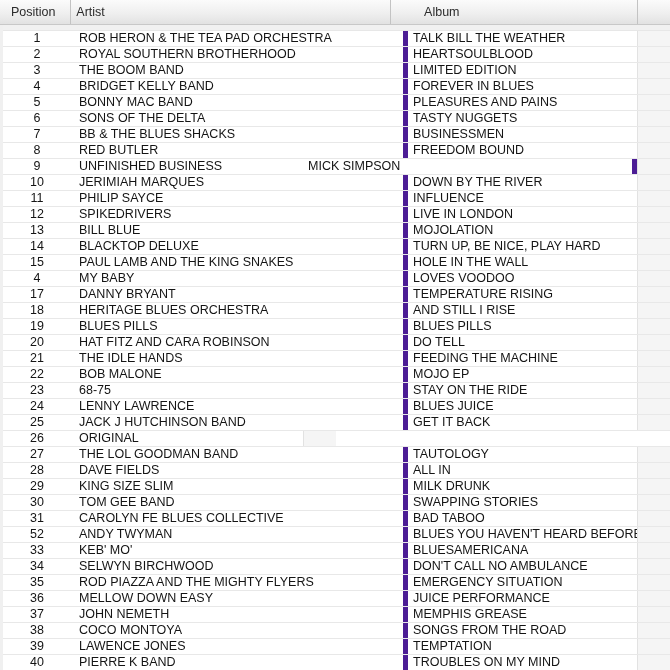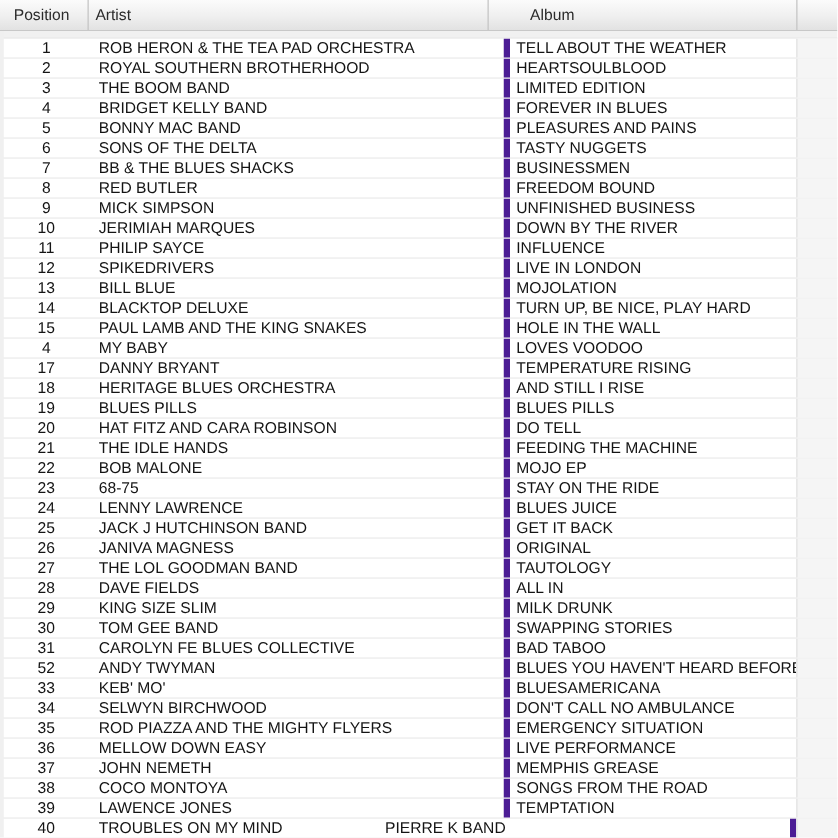--- a/index.html
+++ b/index.html
@@ -84,21 +84,21 @@
     <div class="header-cell col-alb">Album</div>
     <div class="header-cell col-fill"></div>
   </div>
 
   <div class="header-gap"></div>
 
   <div class="rows" id="rows-container">
     <div class="row">
       <div class="cell col-pos">1</div>
       <div class="cell col-art">ROB HERON &amp; THE TEA PAD ORCHESTRA</div>
-      <div class="cell col-alb">TELL ABOUT THE WEATHER</div>
+      <div class="cell col-alb">TALK BILL THE WEATHER</div>
       <div class="cell col-fill"></div>
     </div>
 
     <div class="row">
       <div class="cell col-pos">2</div>
       <div class="cell col-art">ROYAL SOUTHERN BROTHERHOOD</div>
       <div class="cell col-alb">HEARTSOULBLOOD</div>
       <div class="cell col-fill"></div>
     </div>
 
@@ -139,22 +139,22 @@
 
     <div class="row">
       <div class="cell col-pos">8</div>
       <div class="cell col-art">RED BUTLER</div>
       <div class="cell col-alb">FREEDOM BOUND</div>
       <div class="cell col-fill"></div>
     </div>
 
     <div class="row">
       <div class="cell col-pos">9</div>
+      <div class="cell col-alb">UNFINISHED BUSINESS</div>
       <div class="cell col-art">MICK SIMPSON</div>
-      <div class="cell col-alb">UNFINISHED BUSINESS</div>
       <div class="cell col-fill"></div>
     </div>
 
     <div class="row">
       <div class="cell col-pos">10</div>
       <div class="cell col-art">JERIMIAH MARQUES</div>
       <div class="cell col-alb">DOWN BY THE RIVER</div>
       <div class="cell col-fill"></div>
     </div>
 
@@ -258,21 +258,20 @@
 
     <div class="row">
       <div class="cell col-pos">25</div>
       <div class="cell col-art">JACK J HUTCHINSON BAND</div>
       <div class="cell col-alb">GET IT BACK</div>
       <div class="cell col-fill"></div>
     </div>
 
     <div class="row">
       <div class="cell col-pos">26</div>
-      <div class="cell col-art">JANIVA MAGNESS</div>
       <div class="cell col-alb">ORIGINAL</div>
       <div class="cell col-fill"></div>
     </div>
 
     <div class="row">
       <div class="cell col-pos">27</div>
       <div class="cell col-art">THE LOL GOODMAN BAND</div>
       <div class="cell col-alb">TAUTOLOGY</div>
       <div class="cell col-fill"></div>
     </div>
@@ -329,21 +328,21 @@
     <div class="row">
       <div class="cell col-pos">35</div>
       <div class="cell col-art">ROD PIAZZA AND THE MIGHTY FLYERS</div>
       <div class="cell col-alb">EMERGENCY SITUATION</div>
       <div class="cell col-fill"></div>
     </div>
 
     <div class="row">
       <div class="cell col-pos">36</div>
       <div class="cell col-art">MELLOW DOWN EASY</div>
-      <div class="cell col-alb">LIVE PERFORMANCE</div>
+      <div class="cell col-alb">JUICE PERFORMANCE</div>
       <div class="cell col-fill"></div>
     </div>
 
     <div class="row">
       <div class="cell col-pos">37</div>
       <div class="cell col-art">JOHN NEMETH</div>
       <div class="cell col-alb">MEMPHIS GREASE</div>
       <div class="cell col-fill"></div>
     </div>
 
@@ -356,21 +355,21 @@
 
     <div class="row">
       <div class="cell col-pos">39</div>
       <div class="cell col-art">LAWENCE JONES</div>
       <div class="cell col-alb">TEMPTATION</div>
       <div class="cell col-fill"></div>
     </div>
 
     <div class="row">
       <div class="cell col-pos">40</div>
+      <div class="cell col-art">PIERRE K BAND</div>
       <div class="cell col-alb">TROUBLES ON MY MIND</div>
-      <div class="cell col-art">PIERRE K BAND</div>
       <div class="cell col-fill"></div>
     </div>
   </div>
 
   <div class="left-strip"></div>
 
 </div>
 
 </body></html>

